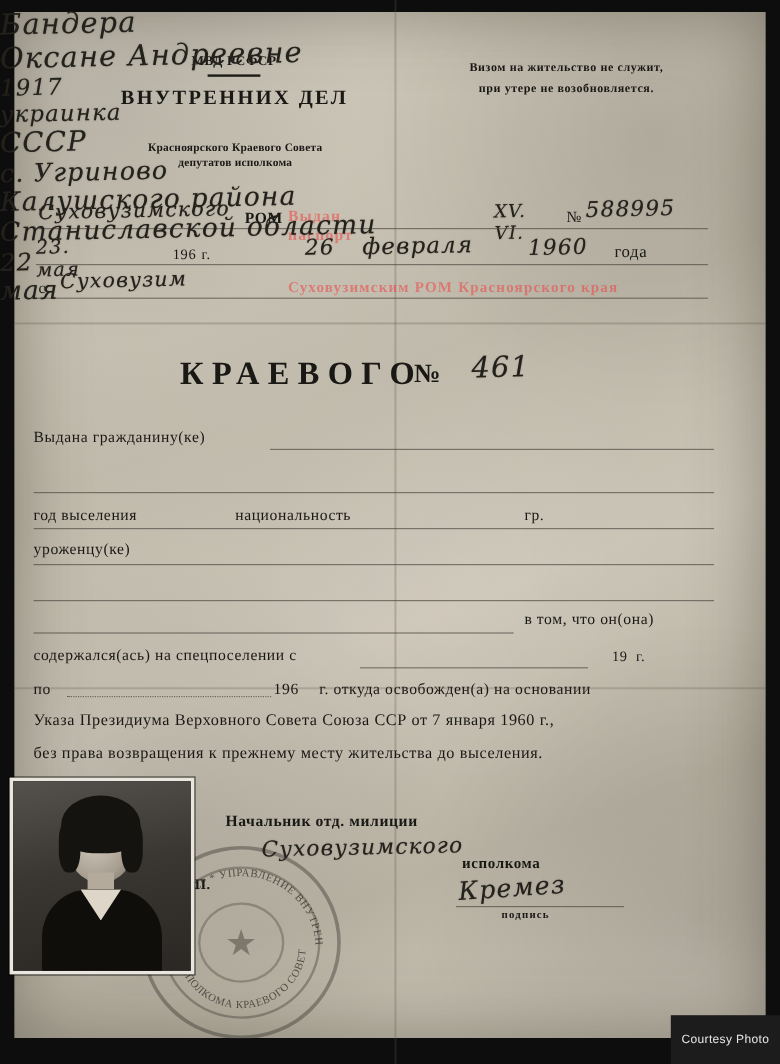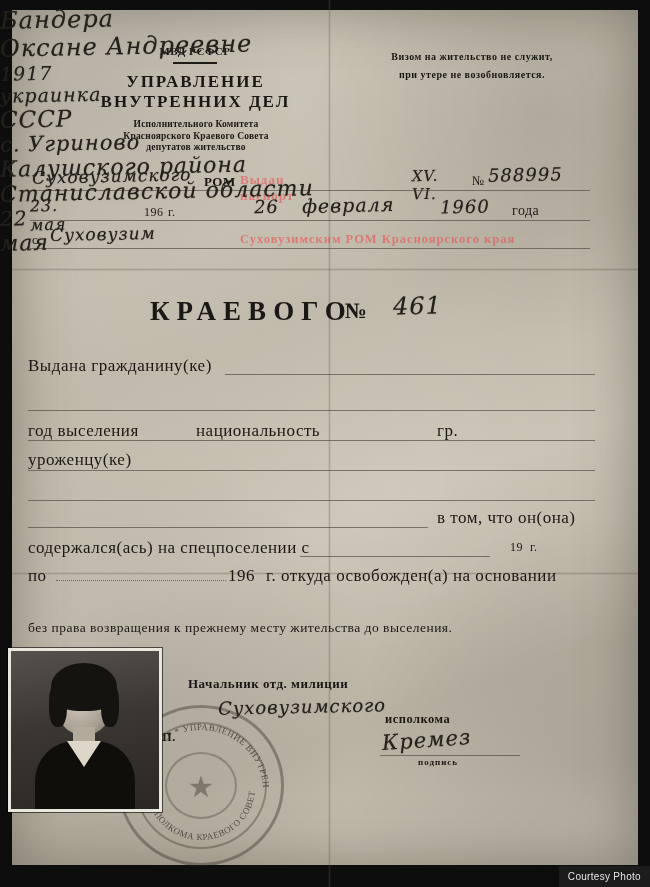--- a/index.html
+++ b/index.html
@@ -135,21 +135,21 @@
   #title-no {
     position: absolute; left: 345px; top: 298px;
     font-size: 22px; font-weight: bold; letter-spacing: 2px;
   }
   #title-num {
     position: absolute; left: 393px; top: 292px;
     font-size: 24px;
   }
 
   
-  .frm { position: absolute; font-size: 17px; }
+  .frm { position: absolute; font-size: 13px; }
 
   
   #sig-title { position: absolute; left: 188px; top: 676px; font-size: 13px; font-weight: bold; }
   #sig-org { position: absolute; left: 218px; top: 696px; font-size: 18px; }
   #sig-ispolkom { position: absolute; left: 385px; top: 712px; font-size: 12.5px; font-weight: bold; }
   #sig-mp { position: absolute; left: 138px; top: 730px; font-size: 12px; font-weight: bold; }
   #sig-name { position: absolute; left: 382px; top: 728px; font-size: 21px; }
   #sig-podpis { position: absolute; left: 418px; top: 757px; font-size: 9px; letter-spacing: 1px; font-weight: bold; }
   #sig-rule { position: absolute; left: 380px; top: 755px; width: 140px; }
 
@@ -229,47 +229,45 @@
     clip-path: polygon(50% 100%, 0 0, 100% 0);
   }
 
   
   #courtesy {
     position: absolute; right: 0; bottom: 0;
     background: #1c1c1c;
     color: #e6e6e6;
     font-family: "Liberation Sans", sans-serif;
     font-size: 10px;
-    padding: 5px 9px;
+    padding: 15px 9px;
     letter-spacing: 0.3px;
   }
 </style>
 </head>
 <body>
 
 <div id="page">
 
   <div id="paper"></div>
 
   <div class="crease v" style="left:328px;"></div>
   <div class="crease h" style="top:268px; left:12px; right:12px;"></div>
   <div class="crease h" style="top:572px; left:12px; right:12px;"></div>
 
   <div class="content">
 
     <div id="hdr-mvd" class="printed">МВД РСФСР</div>
     <div id="hdr-divider"></div>
     <div id="hdr-upr" class="printed">
-      <div>УПРАВЛЕНИЕ</div>
       <div>ВНУТРЕННИХ ДЕЛ</div>
     </div>
     <div id="hdr-sub" class="printed">
-      <div>Исполнительного Комитета</div>
       <div>Красноярского Краевого Совета</div>
-      <div>депутатов жительство</div>
+      <div>депутатов исполкома</div>
     </div>
 
     <div id="note-right" class="printed">
       <div>Визом на жительство  не служит,</div>
       <div>при утере не возобновляется.</div>
     </div>
 
     <div class="rule" style="left:30px; top:190px; width:210px;"></div>
     <div class="rule" style="left:30px; top:220px; width:210px;"></div>
     <div class="rule" style="left:30px; top:248px; width:210px;"></div>
@@ -344,20 +342,21 @@
     <div class="hand" style="left:360px; top:524px; font-size:22px;">мая</div>
     <div class="frm printed" style="left:498px; top:540px; font-size:12px;margin-left:12px;">19</div>
     <div class="frm printed" style="left:530px; top:540px; font-size:12px;">г.</div>
     <div class="rule" style="left:300px; top:556px; width:190px;"></div>
 
     <div class="frm printed" style="left:28px; top:566px;">по</div>
     <div class="dotline" style="left:56px; top:580px; width:170px;"></div>
     <div class="frm printed" style="left:228px; top:566px;">196</div>
     <div class="frm printed" style="left:266px; top:566px;">г. откуда  освобожден(а)  на  основании</div>
 
+    <div class="printed" style="position:absolute; left:28px; top:592px; width:575px; font-size:13.5px;">Указа Президиума Верховного Совета Союза ССР от 7 января 1960 г.,</div>
     <div class="printed" style="position:absolute; left:28px; top:620px; width:575px; font-size:13.5px;">без права возвращения к прежнему месту  жительства до выселения.</div>
 
     <div id="sig-title" class="printed">Начальник отд. милиции</div>
     <div id="sig-org" class="hand">Суховузимского</div>
     <div id="sig-ispolkom" class="printed">исполкома</div>
     <div id="sig-mp" class="printed">М—П.</div>
     <div id="sig-name" class="hand" style="transform:rotate(-4deg);">Кремез</div>
     <div id="sig-rule" class="rule"></div>
     <div id="sig-podpis" class="printed">подпись</div>
 

